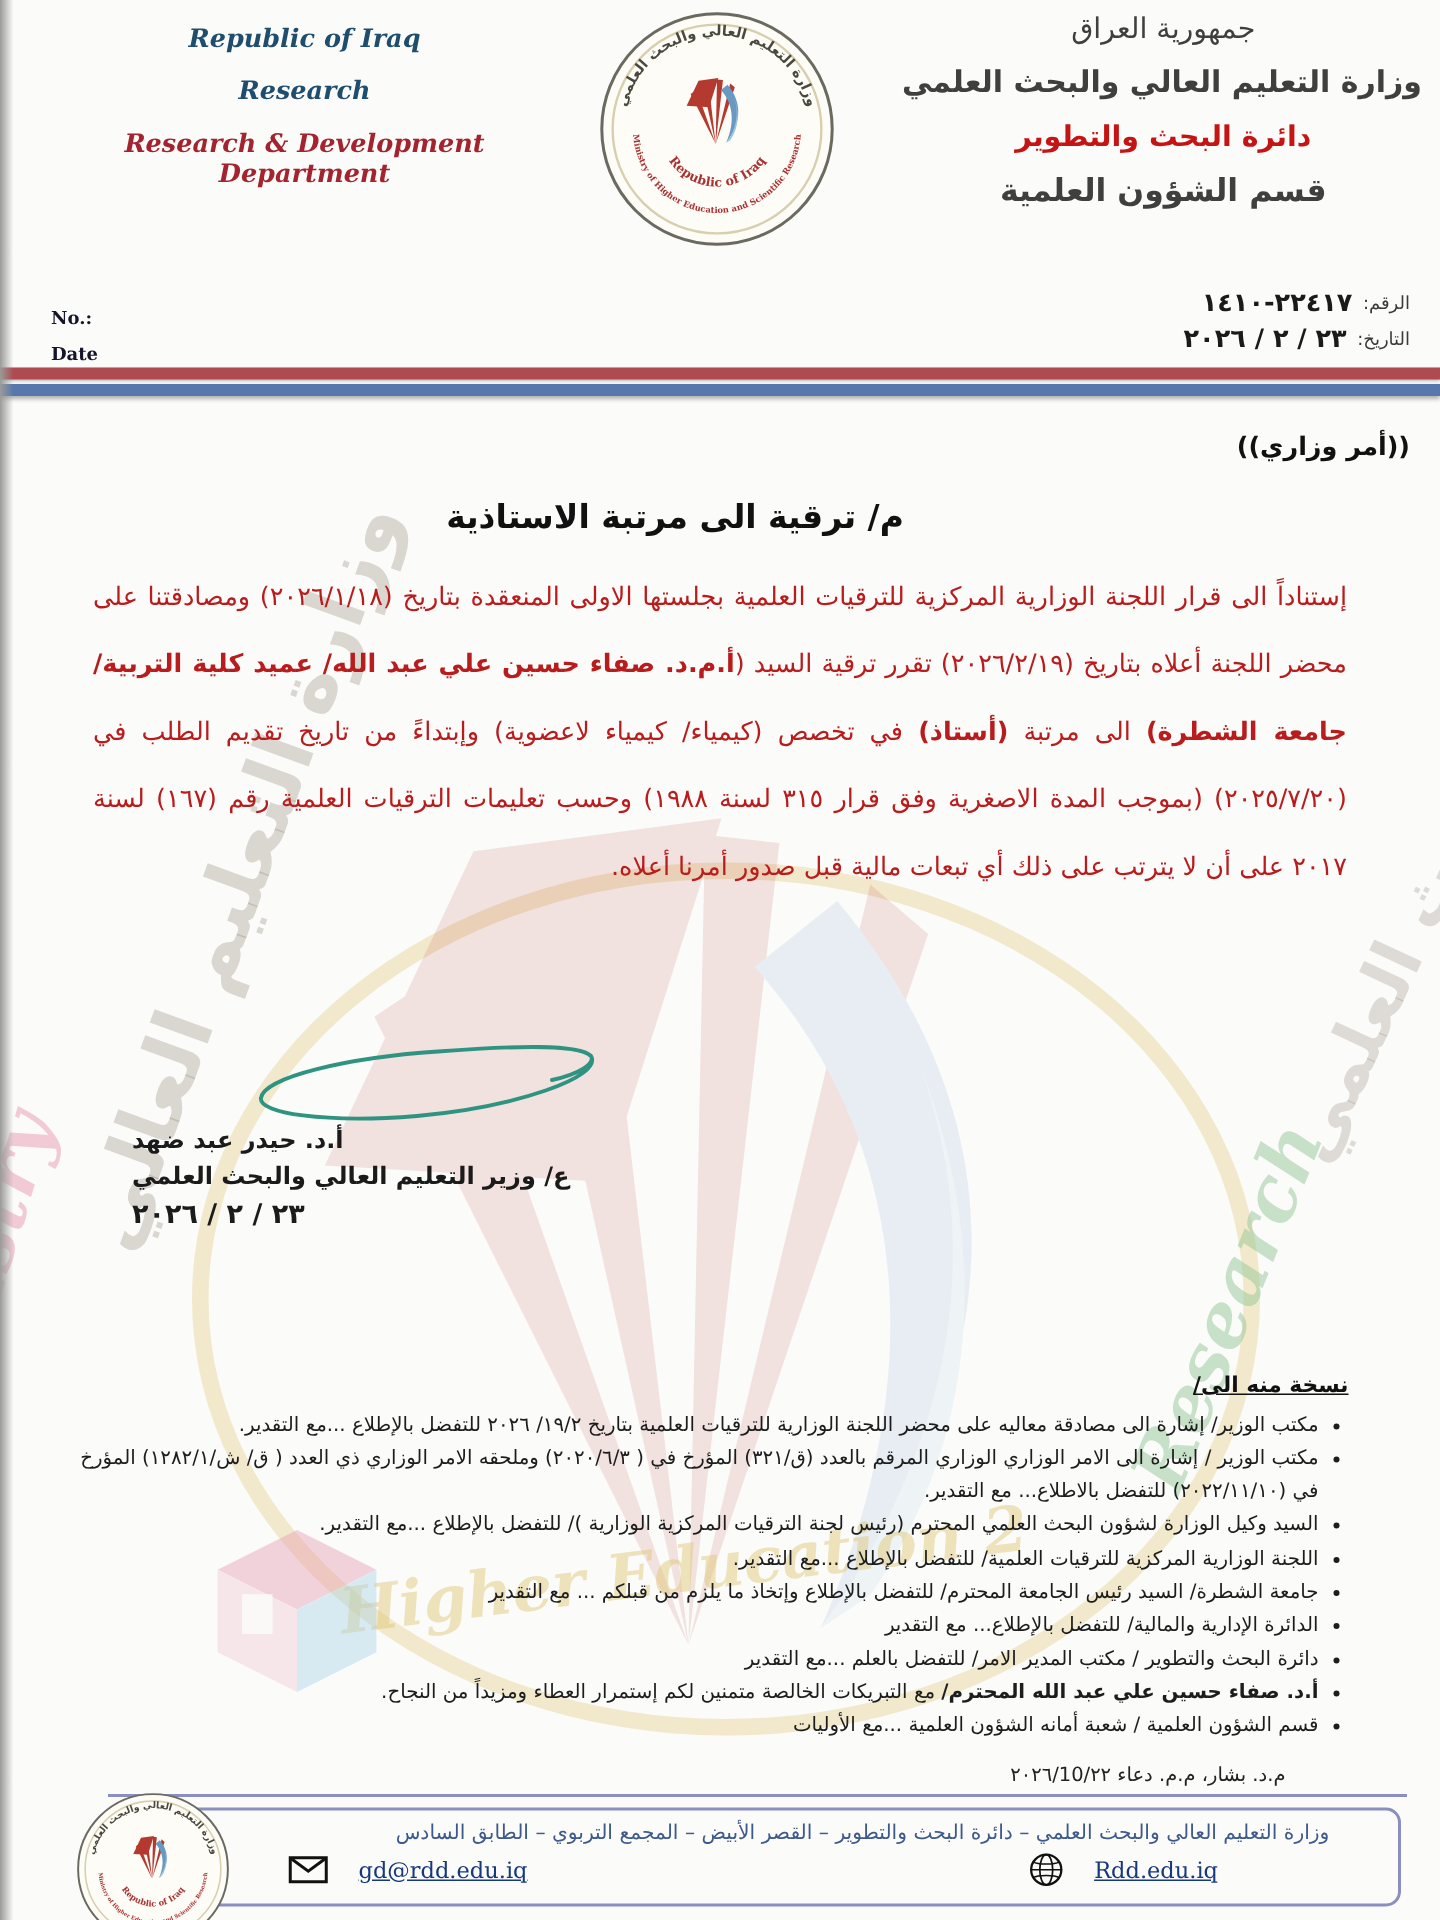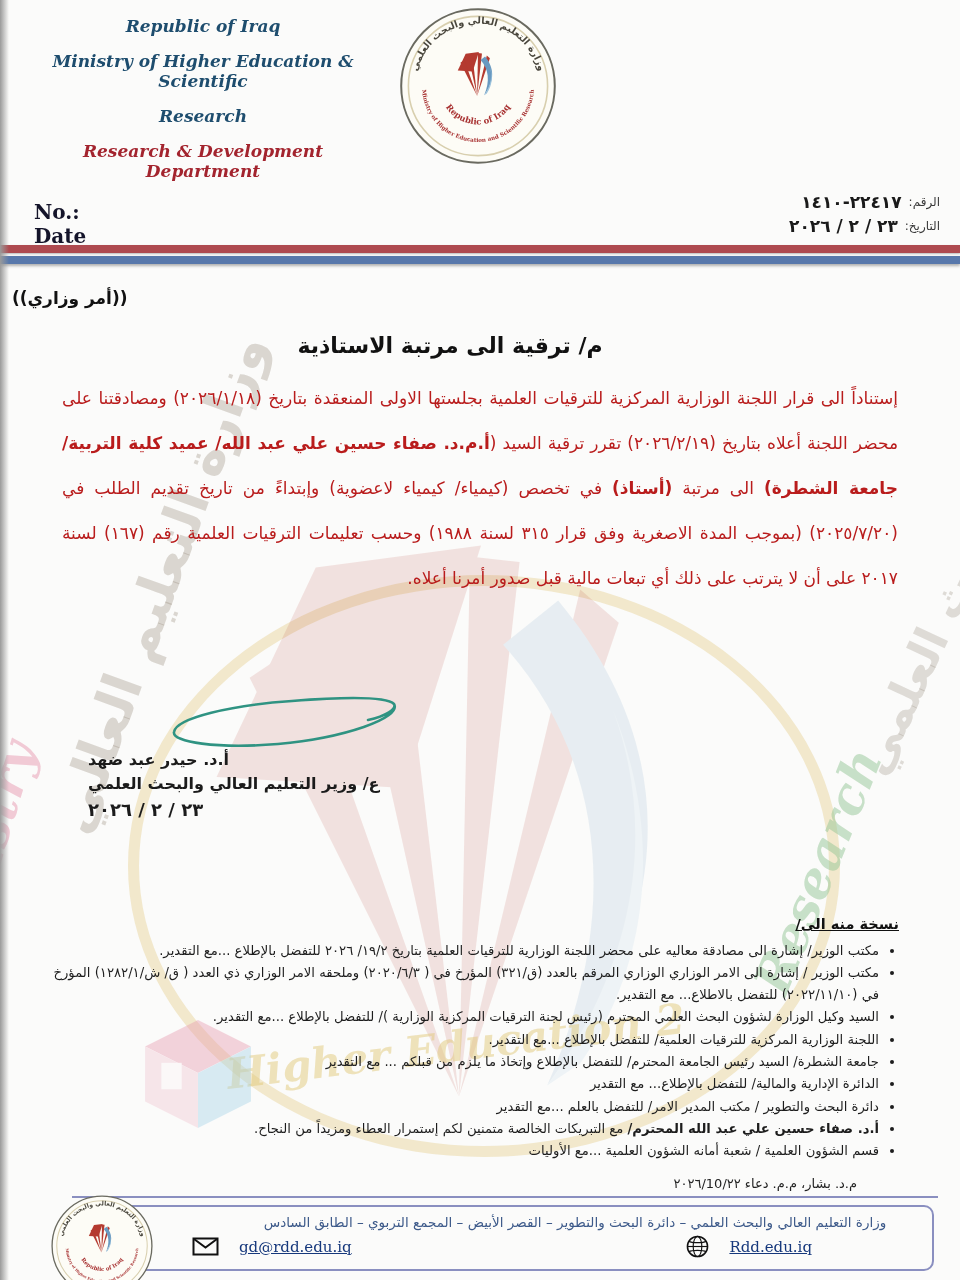--- a/index.html
+++ b/index.html
@@ -26,31 +26,31 @@
   .hdr-en{left:28px;top:16px;width:350px;text-align:center;font-family:"DejaVu Serif",serif;font-style:italic;font-weight:bold;z-index:2;}
   .hdr-en .l{font-size:17px;color:#1e4d6e;margin-bottom:15px;}
   .hdr-en .l4{color:#a3242e;font-size:17px;}
   .seal-header{left:398px;top:6px;width:160px;height:160px;z-index:2;}
   .hdr-ar{right:12px;top:2px;width:345px;text-align:center;direction:rtl;color:#3f3f3f;z-index:2;}
   .hdr-ar .a1{font-size:19px;margin-top:6px;}
   .hdr-ar .a2{font-size:20px;font-weight:bold;margin-top:12px;white-space:nowrap;}
   .hdr-ar .a3{font-size:19px;font-weight:bold;color:#c41414;margin-top:14px;}
   .hdr-ar .a4{font-size:21px;font-weight:bold;margin-top:13px;}
 
-  .no-date{left:34px;top:200px;font-family:"DejaVu Serif",serif;font-weight:bold;font-size:20px;color:#14142a;line-height:24px;z-index:2;}
+  .no-date{left:34px;top:200px;font-family:"DejaVu Serif",serif;font-weight:bold;font-size:12px;color:#14142a;line-height:24px;z-index:2;}
   .ref{right:20px;top:192px;direction:rtl;z-index:2;text-align:right;}
   .ref .row{display:flex;align-items:center;gap:7px;justify-content:flex-start;}
   .ref .lab{font-size:12px;color:#3a3a3a;}
   .ref .val{font-size:17px;font-weight:bold;color:#1a1a1a;letter-spacing:1px;}
 
   .stripe-red{left:0;top:245px;width:960px;height:8px;background:#ae4a50;box-shadow:0 1px 2px rgba(0,0,0,.25);z-index:2;}
   .stripe-blue{left:0;top:256px;width:960px;height:8px;background:#5878ab;box-shadow:0 2px 3px rgba(0,0,0,.3);z-index:2;}
 
   
-  .order-title{left:0;top:288px;width:940px;text-align:left;font-size:17px;font-weight:bold;color:#111;direction:rtl;z-index:2;margin-left:12px;}
+  .order-title{left:0;top:288px;width:940px;text-align:right;font-size:17px;font-weight:bold;color:#111;direction:rtl;z-index:2;}
   .order-subject{left:0;top:333px;width:900px;text-align:center;font-size:22px;font-weight:bold;color:#111;direction:rtl;z-index:2;}
   .body-text{left:62px;top:376px;width:836px;direction:rtl;text-align:justify;text-align-last:right;font-size:17px;line-height:45px;color:#b91c1c;z-index:2;}
 
   
   .sig{left:88px;top:692px;width:390px;text-align:left;direction:rtl;z-index:2;}
   .sig svg{display:block;margin:0 auto -4px auto;}
   .sig .nm{font-size:16px;font-weight:bold;color:#1b1b1b;}
   .sig .rl{font-size:16px;font-weight:bold;color:#1b1b1b;margin-top:5px;}
   .sig .dt{font-size:18px;font-weight:bold;color:#1b1b1b;margin-top:6px;letter-spacing:1px;}
 
@@ -119,29 +119,34 @@
     <path d="M60,2 L112,28 L60,54 L8,28 Z" fill="#e89bb0"></path>
     <path d="M112,28 L112,82 L60,108 L60,54 Z" fill="#a8d4e8"></path>
     <path d="M8,28 L8,82 L60,108 L60,54 Z" fill="#f0c8d4"></path>
     <rect x="24" y="44" width="20" height="26" fill="#ffffff" opacity="0.8"></rect>
   </svg>
 
   <div class="abs edge-left"></div>
 
   <div class="abs hdr-en">
     <div class="l">Republic of Iraq</div>
-    <div class="l">Ministry of Higher Education &amp; Scientific</div>
     <div class="l">Research</div>
     <div class="l l4">Research &amp; Development Department</div>
   </div>
 
   <svg class="abs seal-header" viewBox="0 0 200 200">
     <use href="#seal-full"></use>
   </svg>
 
+  <div class="abs hdr-ar">
+    <div class="a1">جمهورية العراق</div>
+    <div class="a2">وزارة التعليم العالي والبحث العلمي</div>
+    <div class="a3">دائرة البحث والتطوير</div>
+    <div class="a4">قسم الشؤون العلمية</div>
+  </div>
 
   <div class="abs no-date">
     <div>No.:</div>
     <div>Date</div>
   </div>
 
   <div class="abs ref">
     <div class="row">
       <span class="lab">الرقم:</span>
       <span class="val">٢٢٤١٧-١٤١٠</span>

